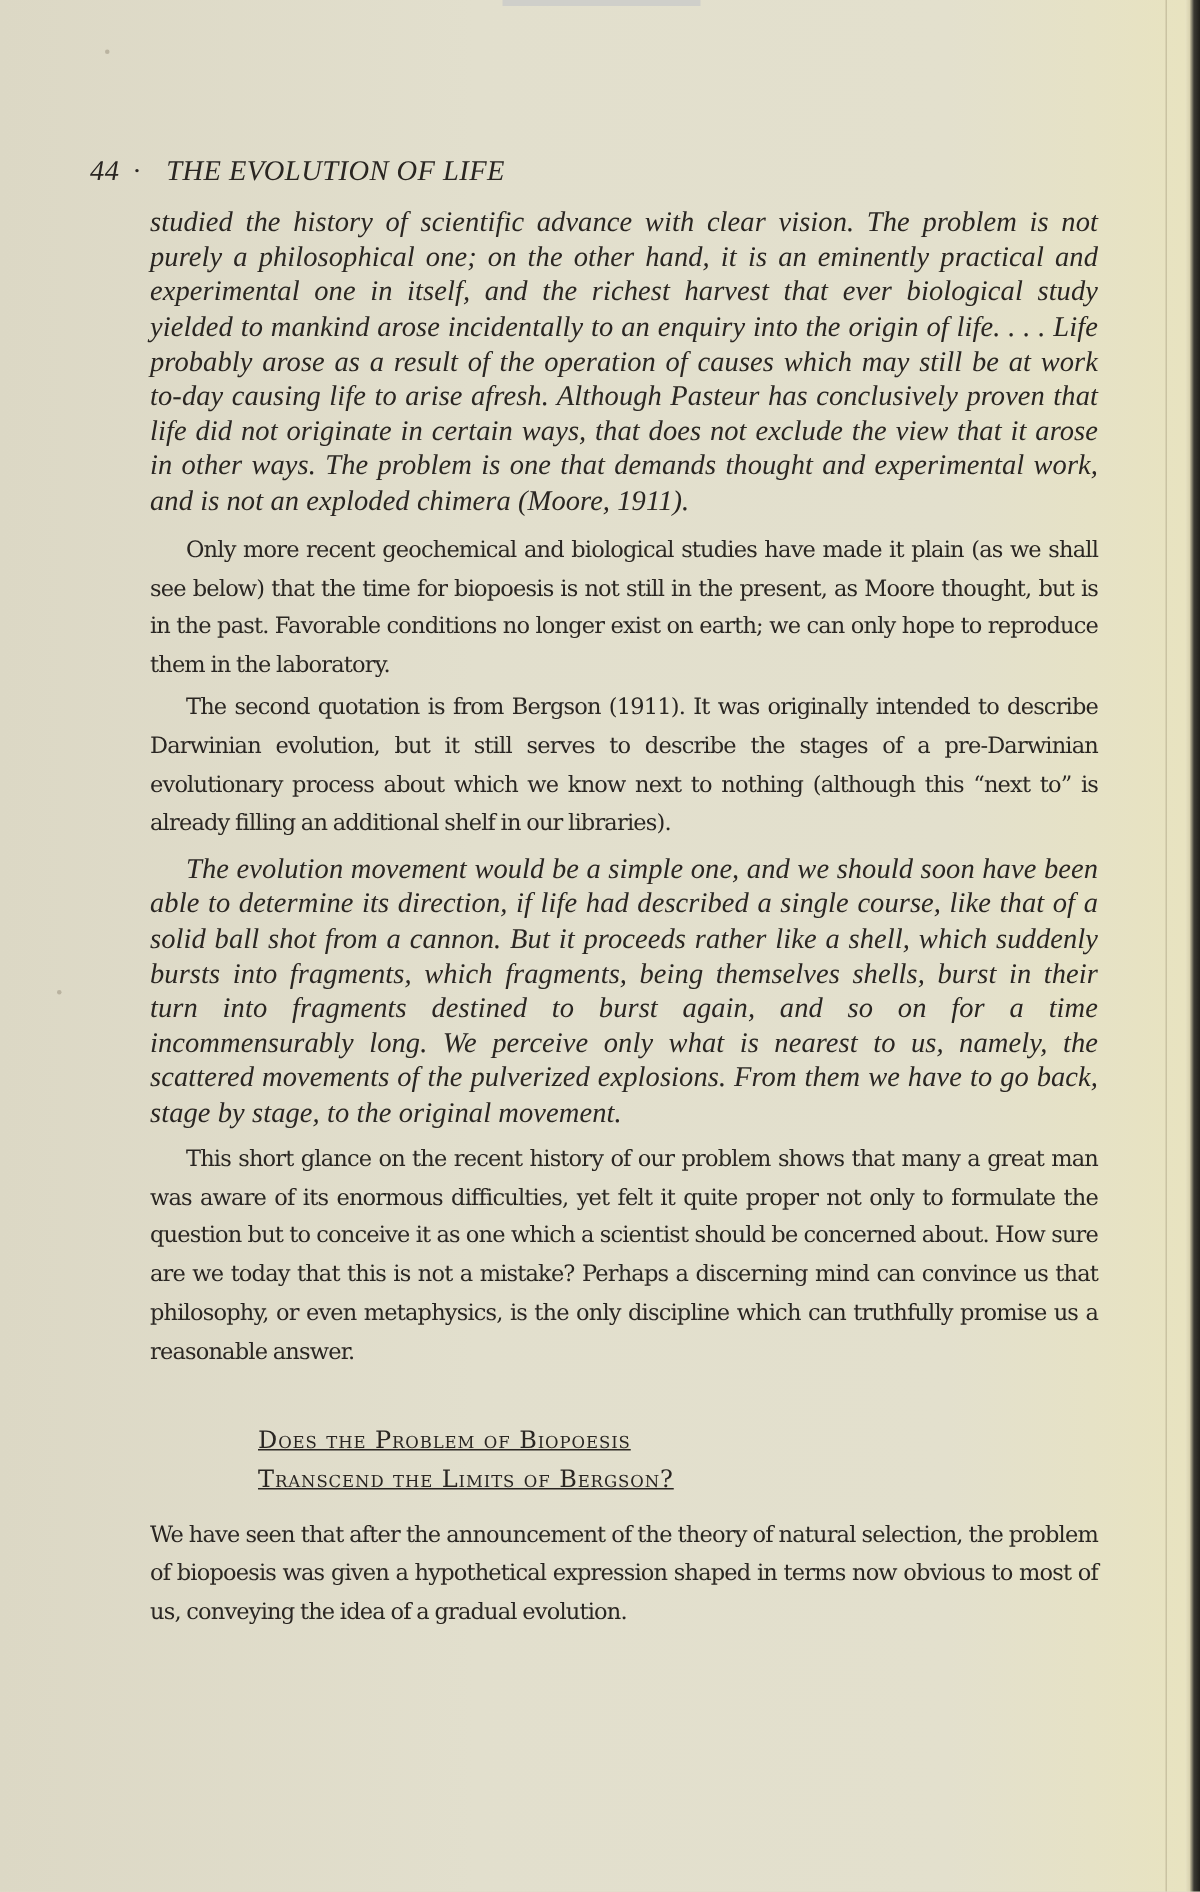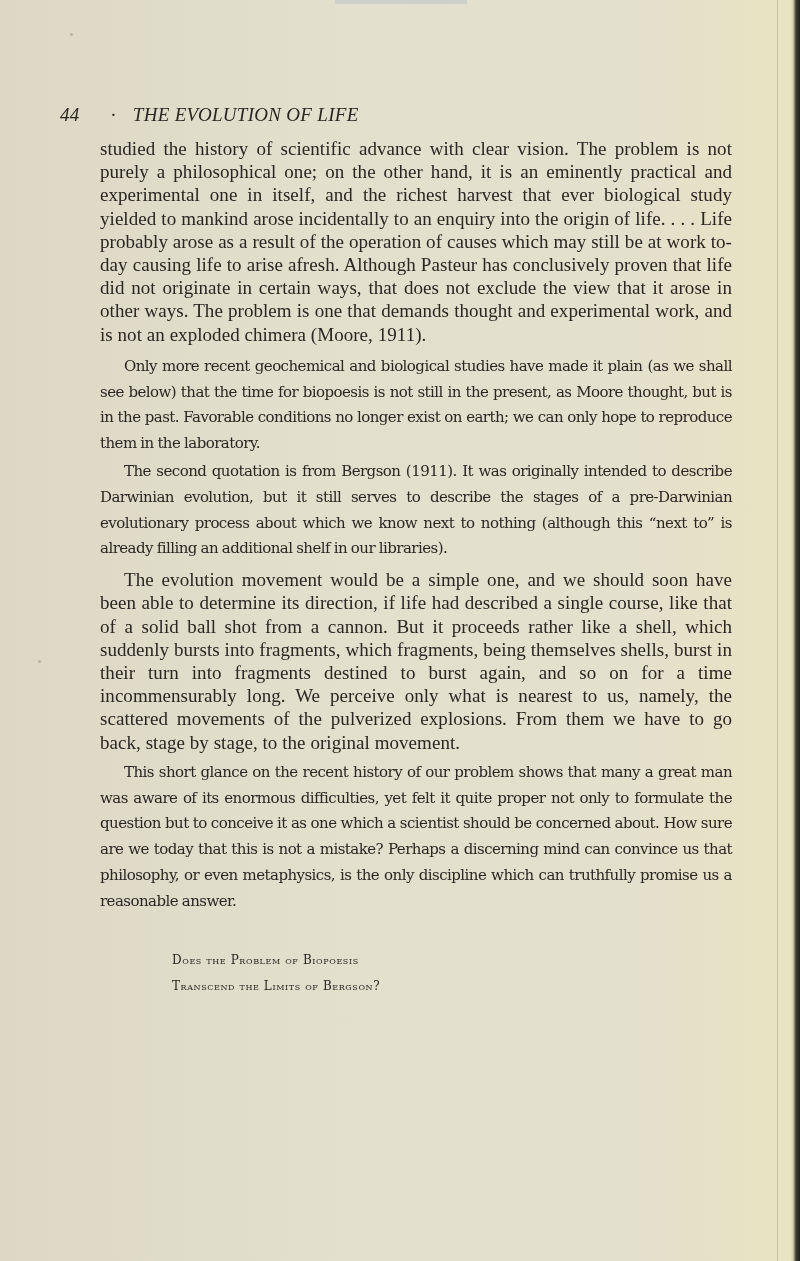--- a/index.html
+++ b/index.html
@@ -49,58 +49,60 @@
     }
     .running-head {
       position: absolute;
       left: 60px;
       top: 104px;
       font-style: italic;
       font-size: 19px;
       letter-spacing: 0.3px;
       color: #2a2622;
     }
-    .running-head .folio { margin-right: 26px; }
+    .running-head .folio { margin-right: 4px; }
     .running-head .sep { margin-right: 12px; }
     .text-block {
       position: absolute;
       left: 100px;
       top: 137px;
       width: 632px;
     }
     p {
       margin: 0;
       text-align: justify;
       text-align-last: left;
       hyphens: manual;
     }
     .quote {
       font-size: 19px;
       line-height: 23.2px;
       letter-spacing: 0.05px;
+      font-style: italic;
     }
     .body {
       font-size: 15px;
       line-height: 25.8px;
       font-family: "DejaVu Serif", "Liberation Serif", serif;
       letter-spacing: -0.55px;
       word-spacing: -0.5px;
     }
     .indent { text-indent: 24px; }
     .gap-small { margin-top: 8px; }
     .gap-tiny { margin-top: 2px; }
     .gap-quote { margin-top: 6px; }
     .heading {
       margin-top: 32px;
       margin-left: 72px;
       font-variant: small-caps;
       font-family: "DejaVu Serif", "Liberation Serif", serif;
-      font-size: 12px;
+      font-size: 16px;
       line-height: 26px;
       letter-spacing: 0.6px;
+      text-decoration: underline;
     }
     .heading div { white-space: nowrap; }
     .after-heading { margin-top: 12px; }
     .speck {
       position: absolute;
       width: 3px;
       height: 3px;
       border-radius: 50%;
       background: rgba(120, 110, 90, 0.35);
     }
@@ -126,20 +128,21 @@
 
     <p class="quote indent gap-quote">The evolution movement would be a simple one, and we should soon have been able to determine its direction, if life had described a single course, like that of a solid ball shot from a cannon. But it proceeds rather like a shell, which suddenly bursts into fragments, which fragments, being themselves shells, burst in their turn into fragments destined to burst again, and so on for a time incommensurably long. We perceive only what is nearest to us, namely, the scattered movements of the pulverized ex­plosions. From them we have to go back, stage by stage, to the original movement.</p>
 
     <p class="body indent gap-quote">This short glance on the recent history of our problem shows that many a great man was aware of its enormous difficulties, yet felt it quite proper not only to formulate the question but to conceive it as one which a scientist should be concerned about. How sure are we today that this is not a mistake? Perhaps a discerning mind can con­vince us that philosophy, or even metaphysics, is the only discipline which can truthfully promise us a reasonable answer.</p>
 
     <div class="heading">
       <div>Does the Problem of Biopoesis</div>
       <div>Transcend the Limits of Bergson?</div>
     </div>
 
+    <p class="body after-heading">We have seen that after the announcement of the theory of natural selection, the problem of biopoesis was given a hypothetical expression shaped in terms now obvious to most of us, conveying the idea of a gradual evolution.</p>
   </div>
 
   <div class="speck" style="left:70px; top:33px;"></div>
   <div class="speck" style="left:38px; top:660px;"></div>
   <div class="binding-line"></div>
 </div>
 
 <div class="binding-edge"></div>
 
 </body></html>

